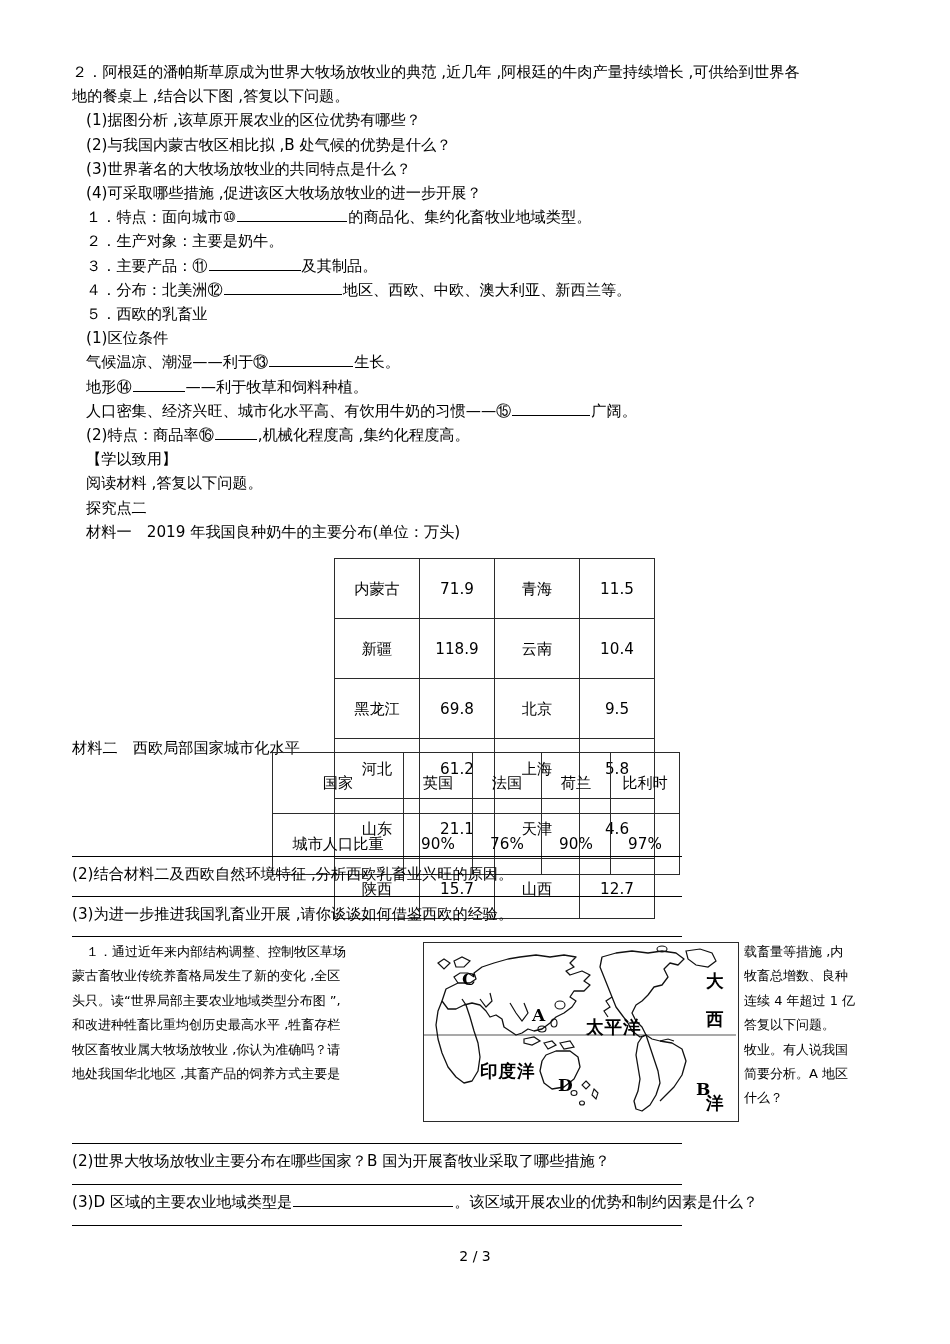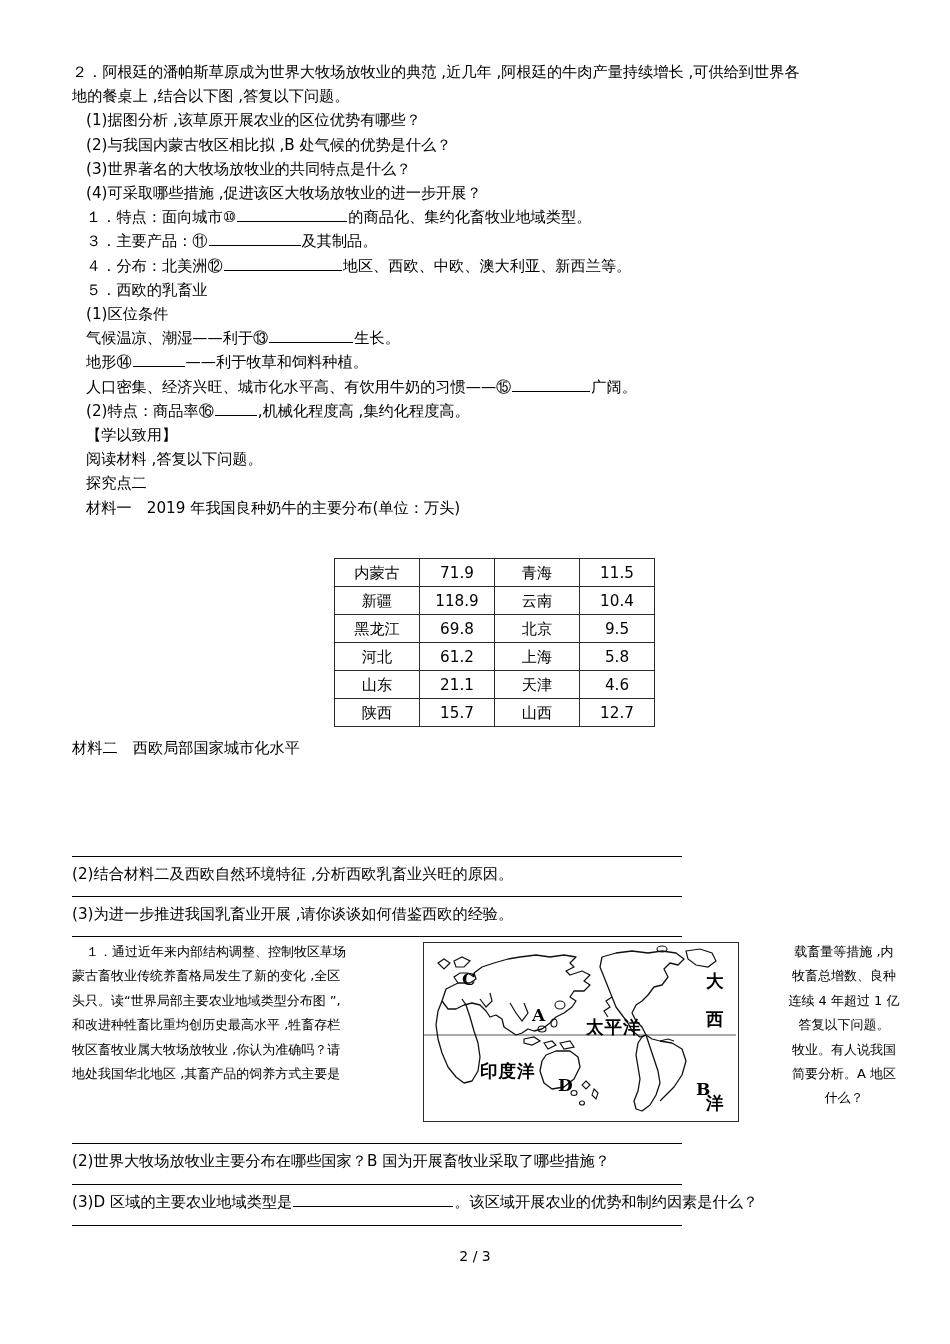--- a/index.html
+++ b/index.html
@@ -57,21 +57,21 @@
     top: 558px;
   }
   table.grid {
     border-collapse: collapse;
     font-size: 15.2px;
     font-family: "DejaVu Sans", "Liberation Sans", sans-serif;
   }
   table.grid td {
     border: 1px solid #2b2b2b;
     text-align: center;
-    padding: 1px 6px;
+    padding: 17px 6px;
     height: 25px;
     line-height: 22px;
     white-space: nowrap;
   }
   table.t1 td.name { width: 72px; }
   table.t1 td.val  { width: 62px; }
 
   .tbl-wrap-2 {
     position: absolute;
     left: 272px;
@@ -100,21 +100,20 @@
     position: absolute;
     left: 72px;
     top: 0;
     width: 348px;
   }
   .bot-right {
     position: absolute;
     left: 744px;
     top: 0;
     width: 200px;
-    text-align: center;
   }
   .bot .ln {
     font-size: 13px;
     line-height: 24.4px;
     white-space: nowrap;
   }
 
   
   .mapbox {
     position: absolute;
@@ -165,20 +164,21 @@
     <div class="ln indent">(1)据图分析 ,该草原开展农业的区位优势有哪些？</div>
     <div class="ln indent">(2)与我国内蒙古牧区相比拟 ,B 处气候的优势是什么？</div>
     <div class="ln indent">(3)世界著名的大牧场放牧业的共同特点是什么？</div>
     <div class="ln indent">(4)可采取哪些措施 ,促进该区大牧场放牧业的进一步开展？</div>
 
 
     <div class="ln indent">
       <span>１．特点：面向城市⑩</span><span class="blank b-110"></span><span>的商品化、集约化畜牧业地域类型。</span>
     </div>
 
+    <div class="ln indent">２．生产对象：主要是奶牛。</div>
 
     <div class="ln indent">
       <span>３．主要产品：⑪</span><span class="blank b-90"></span><span>及其制品。</span>
     </div>
 
     <div class="ln indent">
       <span>４．分布：北美洲⑫</span><span class="blank b-118"></span><span>地区、西欧、中欧、澳大利亚、新西兰等。</span>
     </div>
 
     <div class="ln indent">５．西欧的乳畜业</div>
@@ -244,20 +244,40 @@
           <td class="val">15.7</td>
           <td class="name">山西</td>
           <td class="val">12.7</td>
         </tr>
       </tbody>
     </table>
   </div>
 
   <div class="ln" style="position:absolute; left:72px; top:736px;">材料二　西欧局部国家城市化水平</div>
 
+  <div class="tbl-wrap-2">
+    <table class="grid t2">
+      <tbody>
+        <tr>
+          <td class="hd">国家</td>
+          <td class="c">英国</td>
+          <td class="c">法国</td>
+          <td class="c">荷兰</td>
+          <td class="c">比利时</td>
+        </tr>
+        <tr>
+          <td class="hd">城市人口比重</td>
+          <td class="c">90%</td>
+          <td class="c">76%</td>
+          <td class="c">90%</td>
+          <td class="c">97%</td>
+        </tr>
+      </tbody>
+    </table>
+  </div>
 
   <div class="rule" style="left:72px; top:856px; width:610px;"></div>
 
   <div class="ln" style="position:absolute; left:72px; top:862px;">(2)结合材料二及西欧自然环境特征 ,分析西欧乳畜业兴旺的原因。</div>
   <div class="rule" style="left:72px; top:896px; width:610px;"></div>
 
   <div class="ln" style="position:absolute; left:72px; top:902px;">(3)为进一步推进我国乳畜业开展 ,请你谈谈如何借鉴西欧的经验。</div>
   <div class="rule" style="left:72px; top:936px; width:610px;"></div>
 
   <div class="bot">

